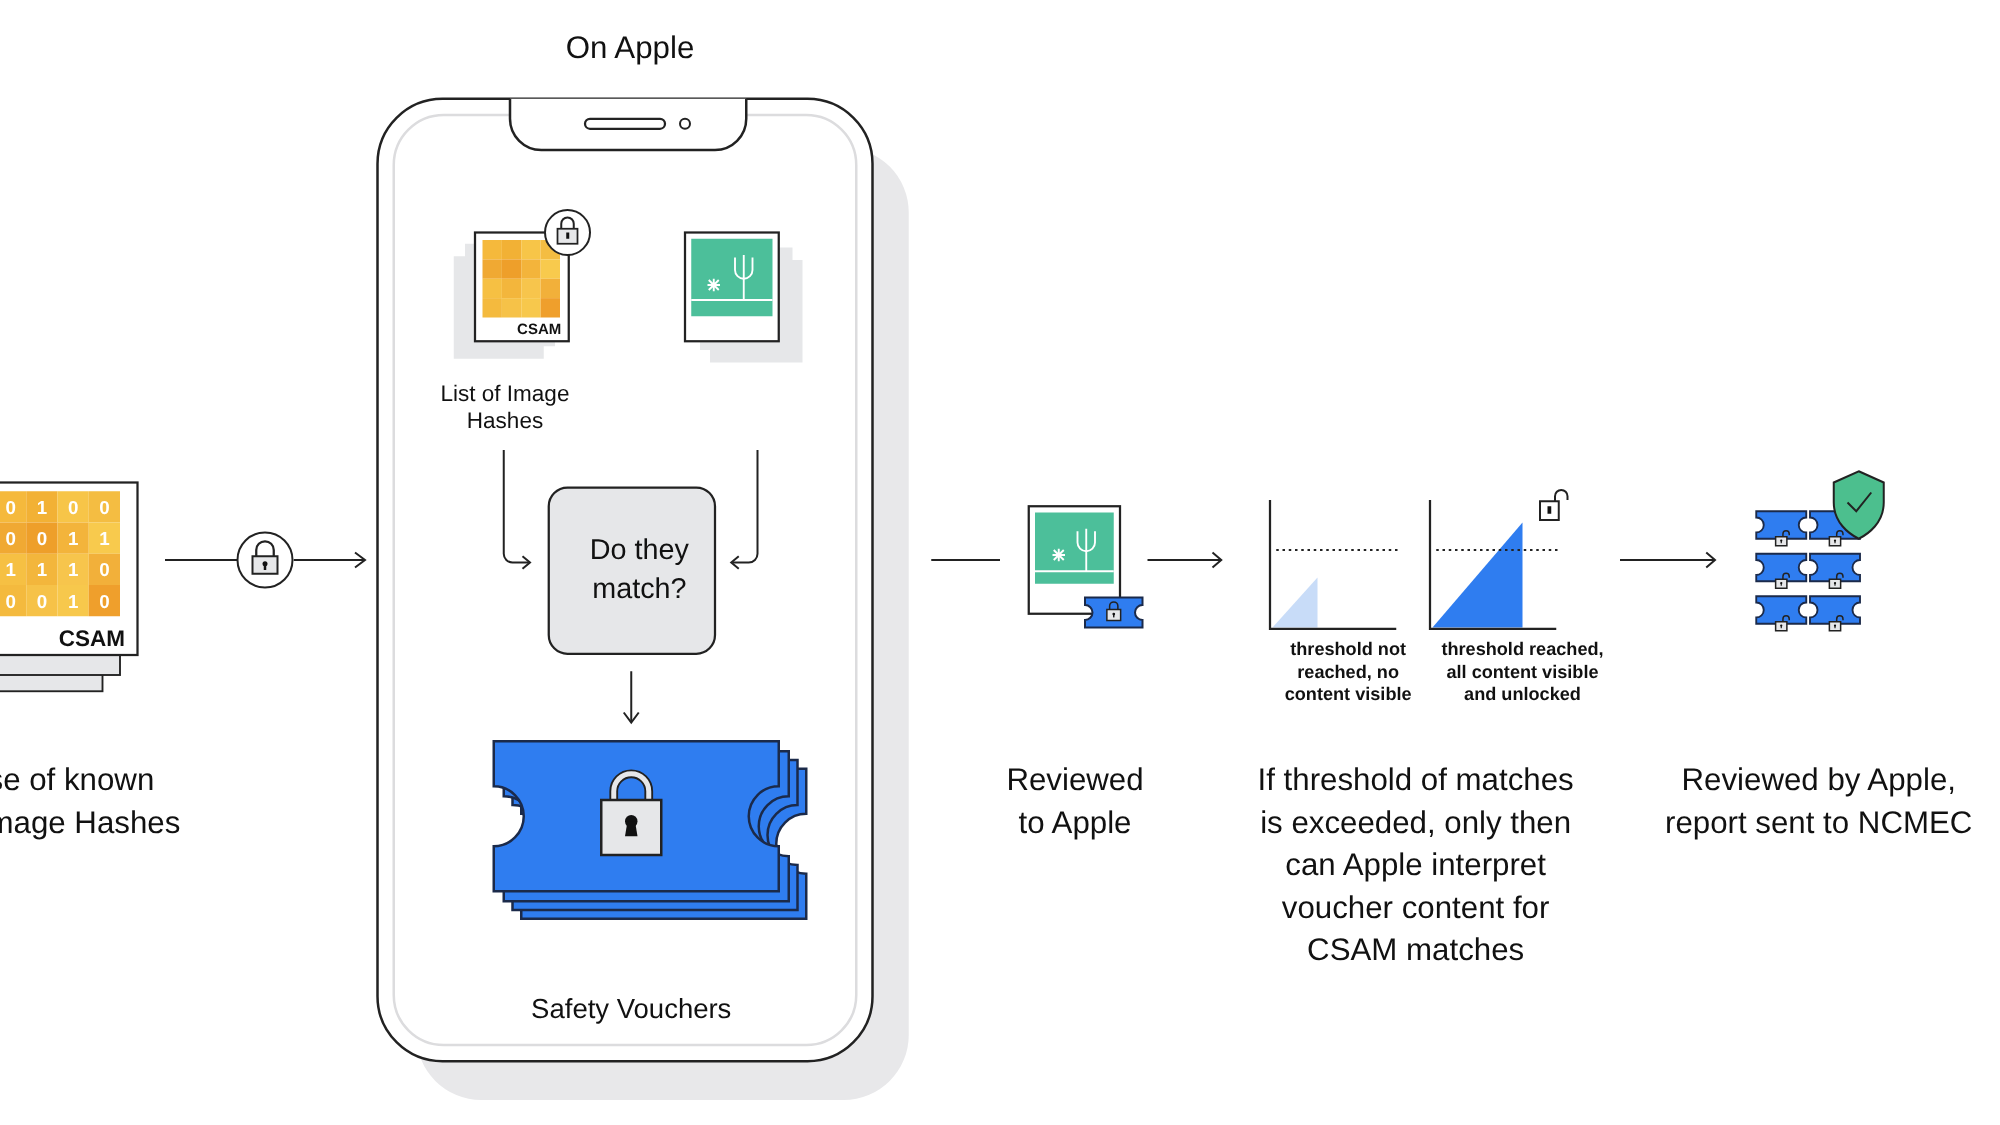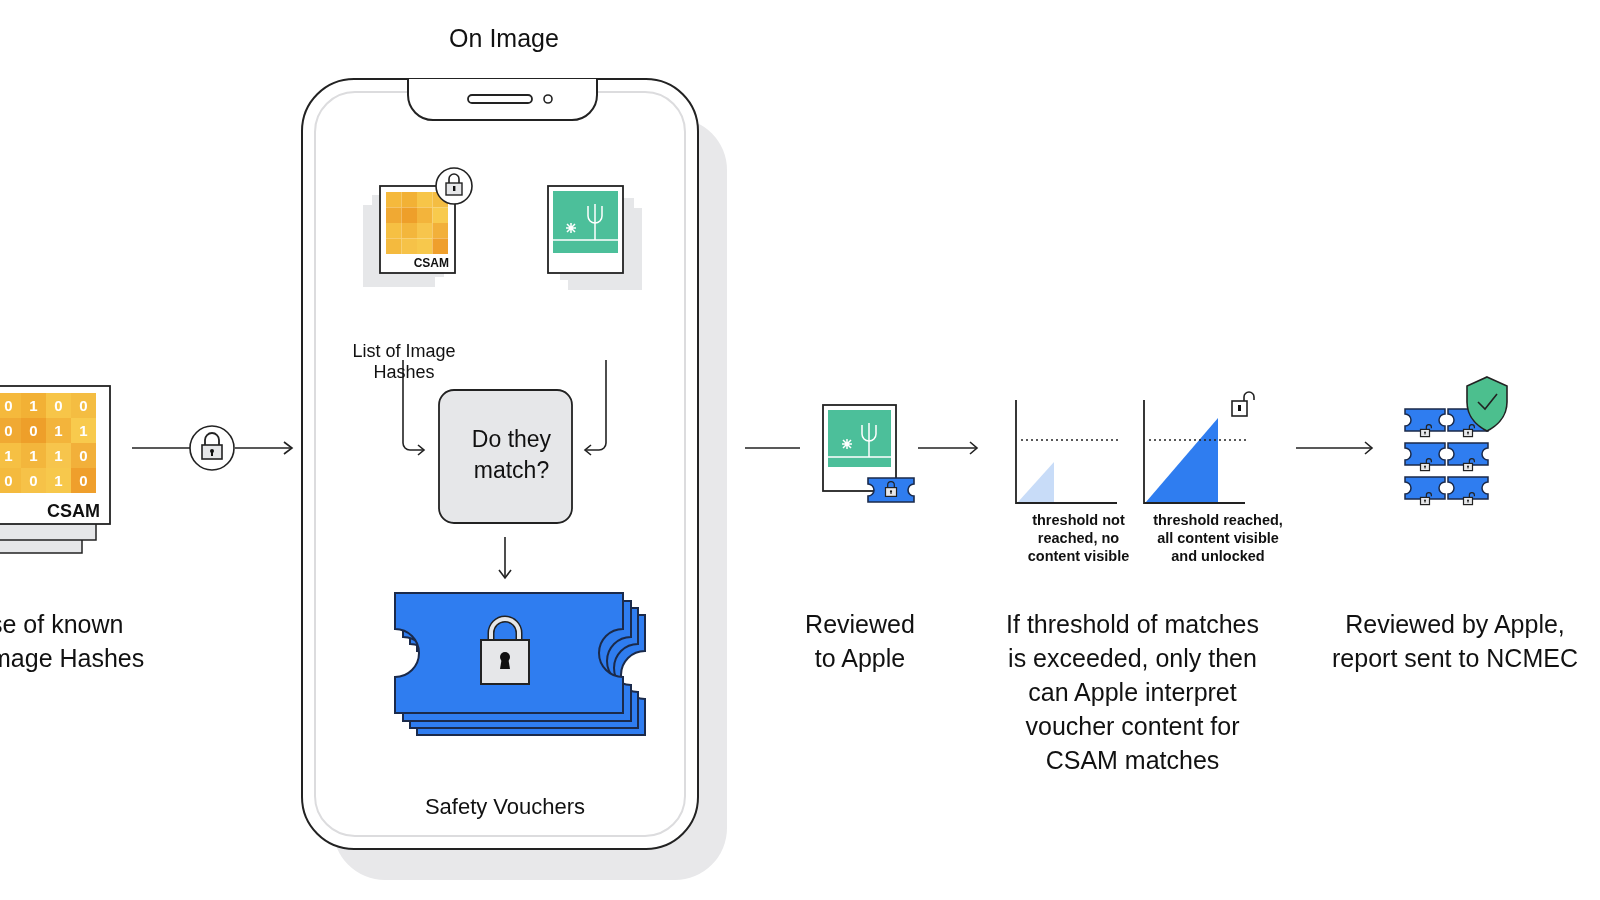--- a/index.html
+++ b/index.html
@@ -228,28 +228,28 @@
       <rect x="1463.5" y="497.4" width="9" height="7.2" fill="#e6e7e9" stroke="#222" stroke-width="1.2"></rect>
       <circle cx="1468" cy="500.424" r="0.9" fill="#111"></circle>
       <rect x="1467.55" y="500.424" width="0.9" height="2.16" fill="#111"></rect>
     </g>
   <g>
     <path d="M1487 377 l20 9 v16 c0 16 -12 25 -20 29 c-8 -4 -20 -13 -20 -29 v-16 z" fill="#4cbf8e" stroke="#222" stroke-width="1.6"></path>
     <polyline points="1478,402 1485,409 1497,394" fill="none" stroke="#222" stroke-width="1.6"></polyline>
   </g>
 </svg>
 
-<div class="lbl title" style="left:400px;top:24px;width:208px;">On Image</div>
+<div class="lbl title" style="left:400px;top:24px;width:208px;">On Apple</div>
 
 <div class="lbl big" style="left:-10px;top:607px;width:175px;text-align:left;">
   <div>se of known</div>
   <div>mage Hashes</div>
 </div>
 
-<div class="lbl mid" style="left:334px;top:305px;width:140px;margin-top:36px;">
+<div class="lbl mid" style="left:334px;top:305px;width:140px;">
   <div>List of Image</div>
   <div>Hashes</div>
 </div>
 
 <div class="lbl mid" style="left:556px;top:305px;width:100px;">
   <div></div>
   <div></div>
 </div>
 
 <div class="lbl" style="left:439px;top:424px;width:145px;font-size:23px;line-height:31px;">

